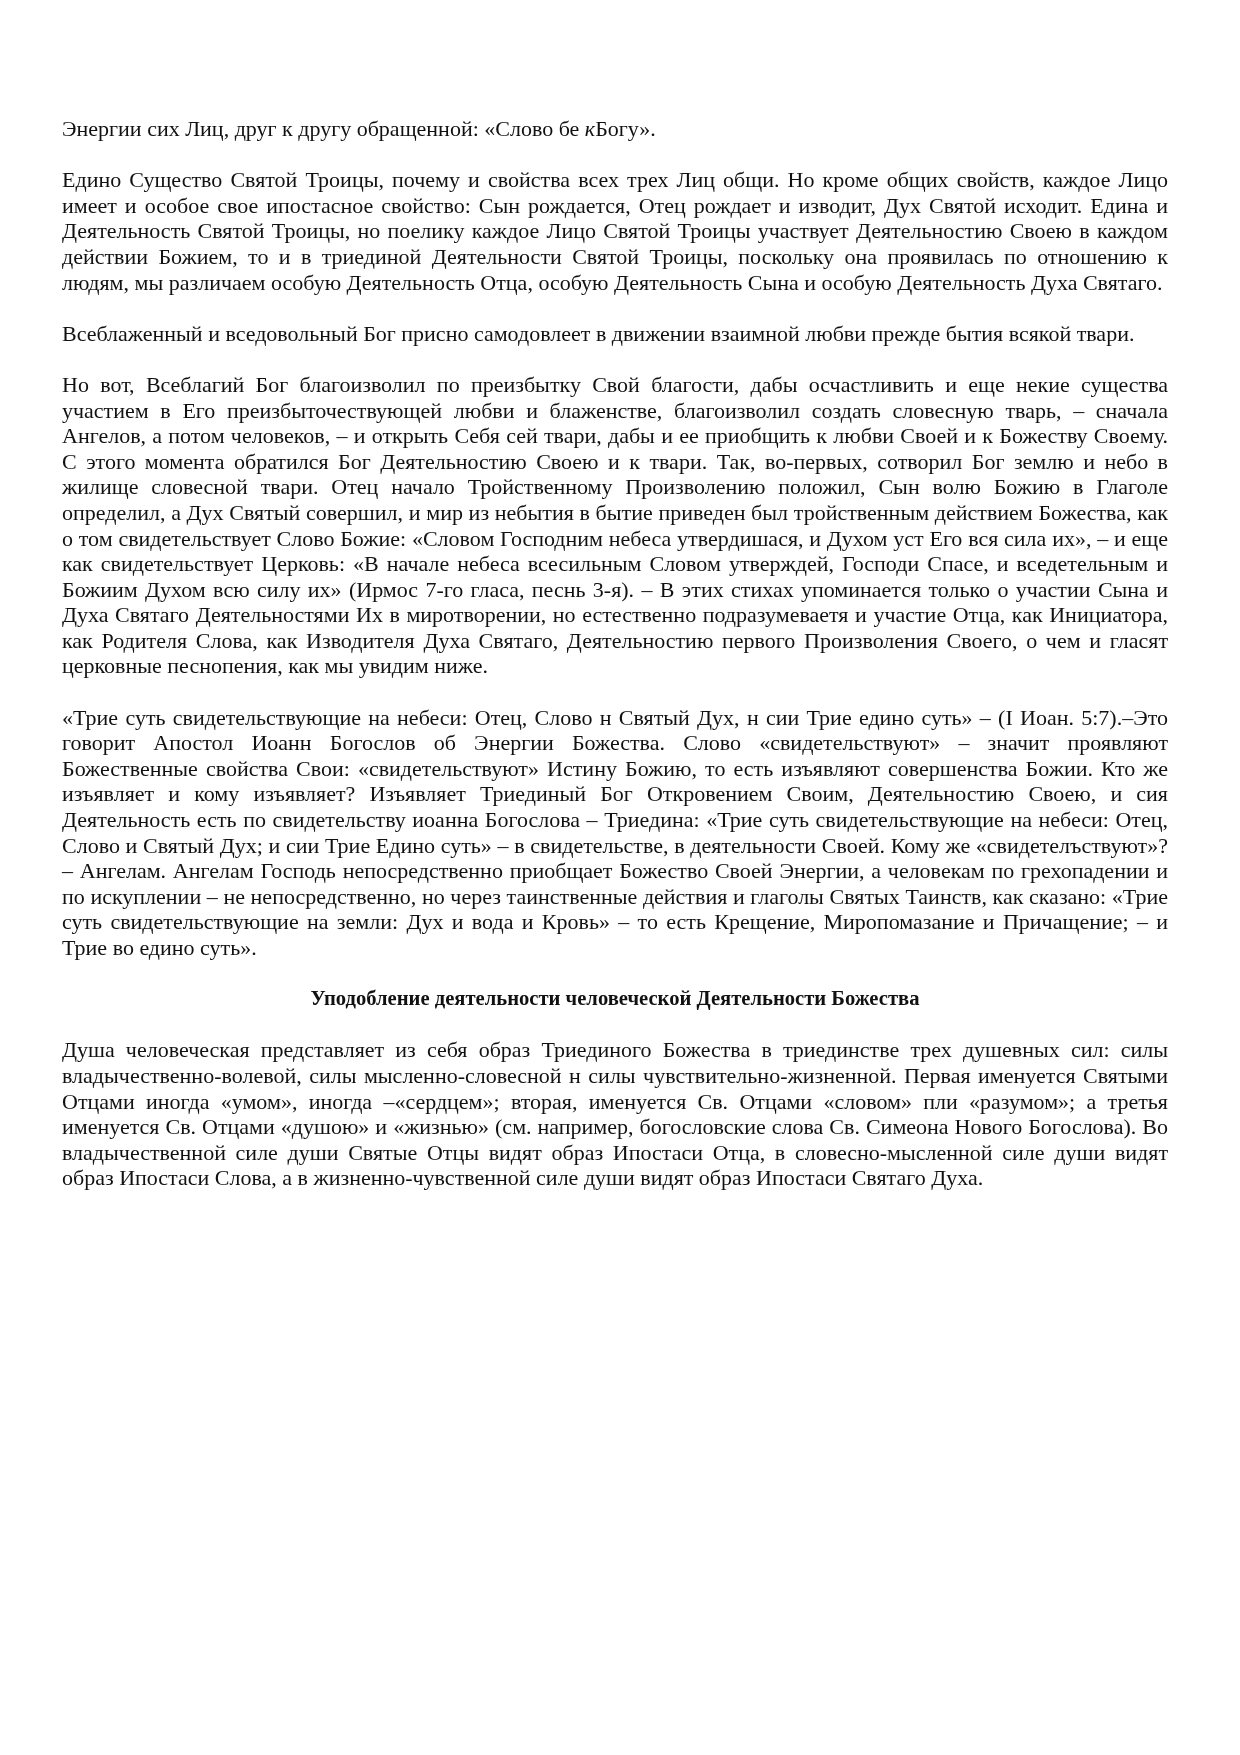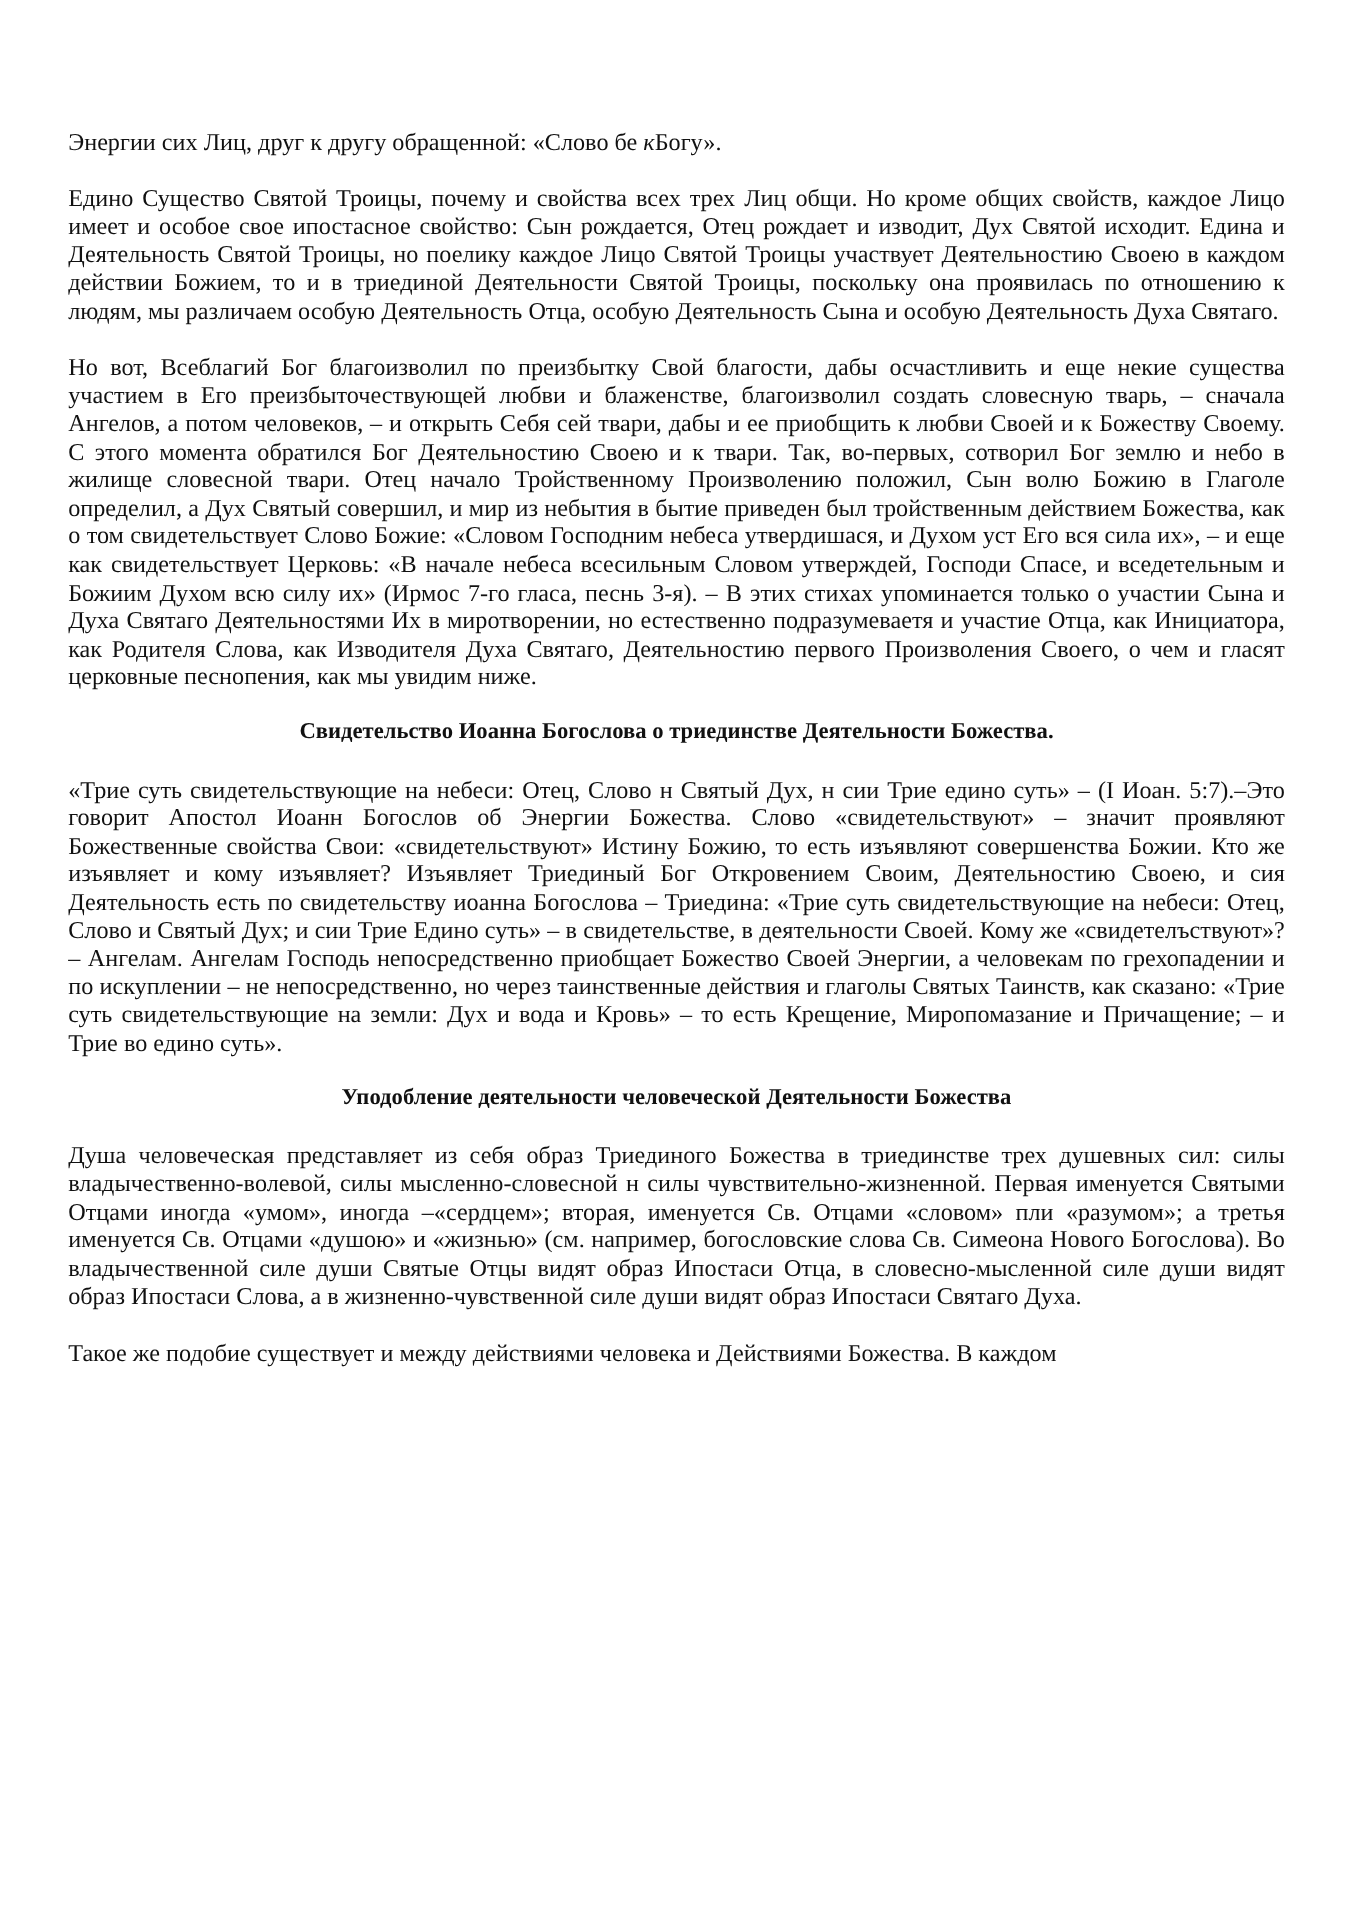--- a/index.html
+++ b/index.html
@@ -43,26 +43,25 @@
   </style>
 </head>
 <body>
 
 <div class="page">
 
   <p class="para first"><span>Энергии сих Лиц, друг к другу обращенной: «Слово бе </span><span class="italic-k">к</span><span>Богу».</span></p>
 
   <p class="para">Едино Существо Святой Троицы, почему и свойства всех трех Лиц общи. Но кроме общих свойств, каждое Лицо имеет и особое свое ипостасное свойство: Сын рождается, Отец рождает и изводит, Дух Святой исходит. Едина и Деятельность Святой Троицы, но поелику каждое Лицо Святой Троицы участвует Деятельностию Своею в каждом действии Божием, то и в триединой Деятельности Святой Троицы, поскольку она проявилась по отношению к людям, мы различаем особую Деятельность Отца, особую Деятельность Сына и особую Деятельность Духа Святаго.</p>
 
+  <p class="para">Всеблаженный и вседовольный Бог присно самодовлеет в движении взаимной любви прежде бытия всякой твари.</p>
 
   <p class="para">Но вот, Всеблагий Бог благоизволил по преизбытку Свой благости, дабы осчастливить и еще некие существа участием в Его преизбыточествующей любви и блаженстве, благоизволил создать словесную тварь, – сначала Ангелов, а потом человеков, – и открыть Себя сей твари, дабы и ее приобщить к любви Своей и к Божеству Своему. С этого момента обратился Бог Деятельностию Своею и к твари. Так, во-первых, сотворил Бог землю и небо в жилище словесной твари. Отец начало Тройственному Произволению положил, Сын волю Божию в Глаголе определил, а Дух Святый совершил, и мир из небытия в бытие приведен был тройственным действием Божества, как о том свидетельствует Слово Божие: «Словом Господним небеса утвердишася, и Духом уст Его вся сила их», – и еще как свидетельствует Церковь: «В начале небеса всесильным Словом утверждей, Господи Спасе, и вседетельным и Божиим Духом всю силу их» (Ирмос 7-го гласа, песнь 3-я). – В этих стихах упоминается только о участии Сына и Духа Святаго Деятельностями Их в миротворении, но естественно подразумеваетя и участие Отца, как Инициатора, как Родителя Слова, как Изводителя Духа Святаго, Деятельностию первого Произволения Своего, о чем и гласят церковные песнопения, как мы увидим ниже.</p>
 
-  <h2 class="heading">Свидетельство Иоанна Богослова о триединстве Деятельности Божества.</h2>
 
   <p class="para">«Трие суть свидетельствующие на небеси: Отец, Слово н Святый Дух, н сии Трие едино суть» – (I Иоан. 5:7).–Это говорит Апостол Иоанн Богослов об Энергии Божества. Слово «свидетельствуют» – значит проявляют Божественные свойства Свои: «свидетельствуют» Истину Божию, то есть изъявляют совершенства Божии. Кто же изъявляет и кому изъявляет? Изъявляет Триединый Бог Откровением Своим, Деятельностию Своею, и сия Деятельность есть по свидетельству иоанна Богослова – Триедина: «Трие суть свидетельствующие на небеси: Отец, Слово и Святый Дух; и сии Трие Едино суть» – в свидетельстве, в деятельности Своей. Кому же «свидетелъствуют»? – Ангелам. Ангелам Господь непосредственно приобщает Божество Своей Энергии, а человекам по грехопадении и по искуплении – не непосредственно, но через таинственные действия и глаголы Святых Таинств, как сказано: «Трие суть свидетельствующие на земли: Дух и вода и Кровь» – то есть Крещение, Миропомазание и Причащение; – и Трие во едино суть».</p>
 
   <h2 class="heading">Уподобление деятельности человеческой Деятельности Божества</h2>
 
   <p class="para">Душа человеческая представляет из себя образ Триединого Божества в триединстве трех душевных сил: силы владычественно-волевой, силы мысленно-словесной н силы чувствительно-жизненной. Первая именуется Святыми Отцами иногда «умом», иногда –«сердцем»; вторая, именуется Св. Отцами «словом» пли «разумом»; а третья именуется Св. Отцами «душою» и «жизнью» (см. например, богословские слова Св. Симеона Нового Богослова). Во владычественной силе души Святые Отцы видят образ Ипостаси Отца, в словесно-мысленной силе души видят образ Ипостаси Слова, а в жизненно-чувственной силе души видят образ Ипостаси Святаго Духа.</p>
 
-  <p class="para">Такое же подобие существует и между действиями человека и Действиями Божества. В каждом</p>
 
 </div>
 
 </body></html>

